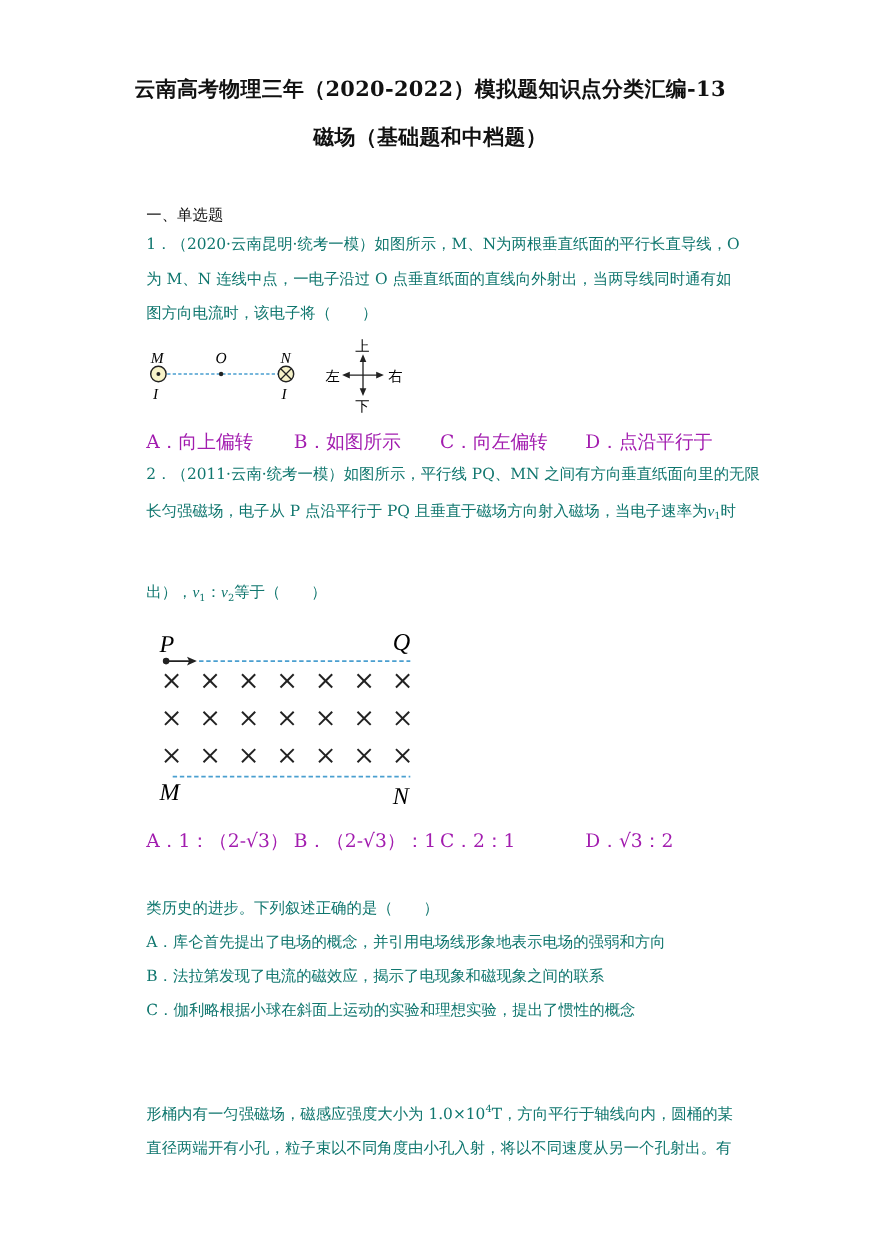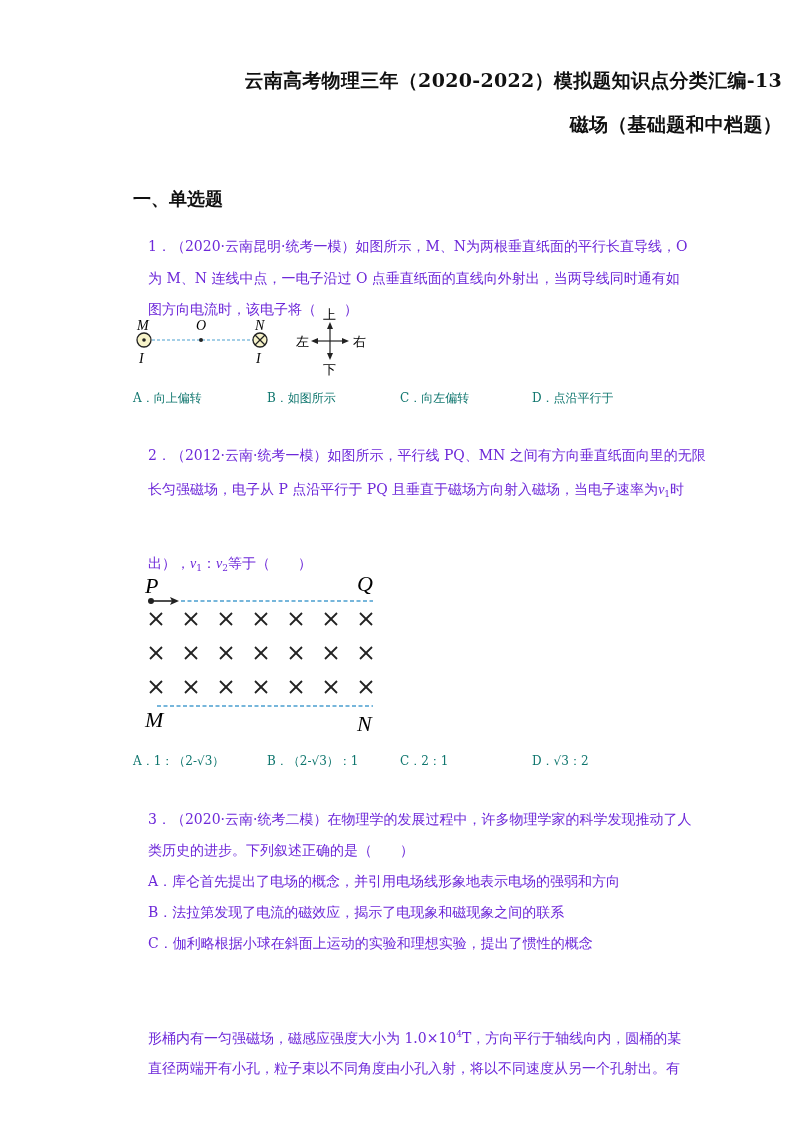--- a/index.html
+++ b/index.html
@@ -1,25 +1,25 @@
 <!DOCTYPE html>
 <html><head>
 <meta charset="utf-8">
 <style>
   html, body { margin: 0; padding: 0; background: #ffffff; }
   body { width: 794px; height: 1123px; position: relative; overflow: hidden;
          font-family: "DejaVu Serif", "Liberation Serif", serif; color: #111; }
   .page { position: absolute; left: 0; top: 0; width: 794px; height: 1123px; }
-  .title { position: absolute; left: 0; width: 782px; text-align: right;
+  .title { position: absolute; left: 0; width: 782px; text-align: center;
            font-weight: bold; font-size: 19px; letter-spacing: 0.3px; color: #111; }
   .t1 { top: 68px; }
   .t2 { top: 112px; }
-  .section { position: absolute; left: 133px; top: 187px; font-size: 18px; font-weight: bold; }
-  .line { position: absolute; left: 148px; font-size: 14px; white-space: nowrap; color: #6d28d9; margin-top: 25px; }
-  .opt { position: absolute; font-size: 12px; white-space: nowrap; color: #0f766e; }
+  .section { position: absolute; left: 133px; top: 187px; font-size: 14px; font-weight: normal; }
+  .line { position: absolute; left: 133px; font-size: 14px; white-space: nowrap; color: #0f766e; }
+  .opt { position: absolute; font-size: 17px; white-space: nowrap; color: #a21caf; }
   .it { font-style: italic; font-family: "Liberation Serif", serif; }
   .sub { font-size: 9px; vertical-align: -3px; }
   .sup { font-size: 9px; vertical-align: 6px; }
   svg text { font-family: "Liberation Serif", serif; }
 </style>
 </head>
 <body>
 
 <div class="page">
 
@@ -62,21 +62,21 @@
     <text x="193" y="71" font-size="13">下</text>
     <text x="166" y="43" font-size="13">左</text>
     <text x="223" y="43" font-size="13">右</text>
   </svg>
 
   <div class="opt" style="left:133px; top:390px">A．向上偏转</div>
   <div class="opt" style="left:267px; top:390px">B．如图所示</div>
   <div class="opt" style="left:400px; top:390px">C．向左偏转</div>
   <div class="opt" style="left:532px; top:390px">D．点沿平行于</div>
 
-  <div class="line" style="top:422px">2．（2012·云南·统考一模）如图所示，平行线 PQ、MN 之间有方向垂直纸面向里的无限</div>
+  <div class="line" style="top:422px">2．（2011·云南·统考一模）如图所示，平行线 PQ、MN 之间有方向垂直纸面向里的无限</div>
   <div class="line" style="top:456px">
     <span>长匀强磁场，电子从 P 点沿平行于 PQ 且垂直于磁场方向射入磁场，当电子速率为</span><span class="it">v</span><span class="sub">1</span><span>时</span>
   </div>
   <div class="line" style="top:530px">
     <span>出），</span><span class="it">v</span><span class="sub">1</span><span>：</span><span class="it">v</span><span class="sub">2</span><span>等于（　　）</span>
   </div>
 
   <svg style="position:absolute; left:135px; top:567px;" width="250" height="170" viewBox="0 0 250 170">
     <text x="10" y="26" font-size="22" font-style="italic">P</text>
     <text x="222" y="24" font-size="22" font-style="italic">Q</text>
@@ -133,21 +133,20 @@
     <line x1="22" y1="139" x2="238" y2="139" stroke="#4a9fd0" stroke-width="1.5" stroke-dasharray="4,2.5"></line>
     <text x="10" y="160" font-size="22" font-style="italic">M</text>
     <text x="222" y="164" font-size="22" font-style="italic">N</text>
   </svg>
 
   <div class="opt" style="left:133px; top:753px">A．1：（2-√3）</div>
   <div class="opt" style="left:267px; top:753px">B．（2-√3）：1</div>
   <div class="opt" style="left:400px; top:753px">C．2：1</div>
   <div class="opt" style="left:532px; top:753px">D．√3：2</div>
 
-  <div class="line" style="top:786px">3．（2020·云南·统考二模）在物理学的发展过程中，许多物理学家的科学发现推动了人</div>
   <div class="line" style="top:817px">类历史的进步。下列叙述正确的是（　　）</div>
   <div class="line" style="top:848px">A．库仑首先提出了电场的概念，并引用电场线形象地表示电场的强弱和方向</div>
   <div class="line" style="top:910px">C．伽利略根据小球在斜面上运动的实验和理想实验，提出了惯性的概念</div>
   <div class="line" style="top:879px">B．法拉第发现了电流的磁效应，揭示了电现象和磁现象之间的联系</div>
 
   <div class="line" style="top:1004px">
     <span>形桶内有一匀强磁场，磁感应强度大小为 1.0×10</span><span class="sup">4</span><span>T，方向平行于轴线向内，圆桶的某</span>
   </div>
   <div class="line" style="top:1035px">直径两端开有小孔，粒子束以不同角度由小孔入射，将以不同速度从另一个孔射出。有</div>
 

